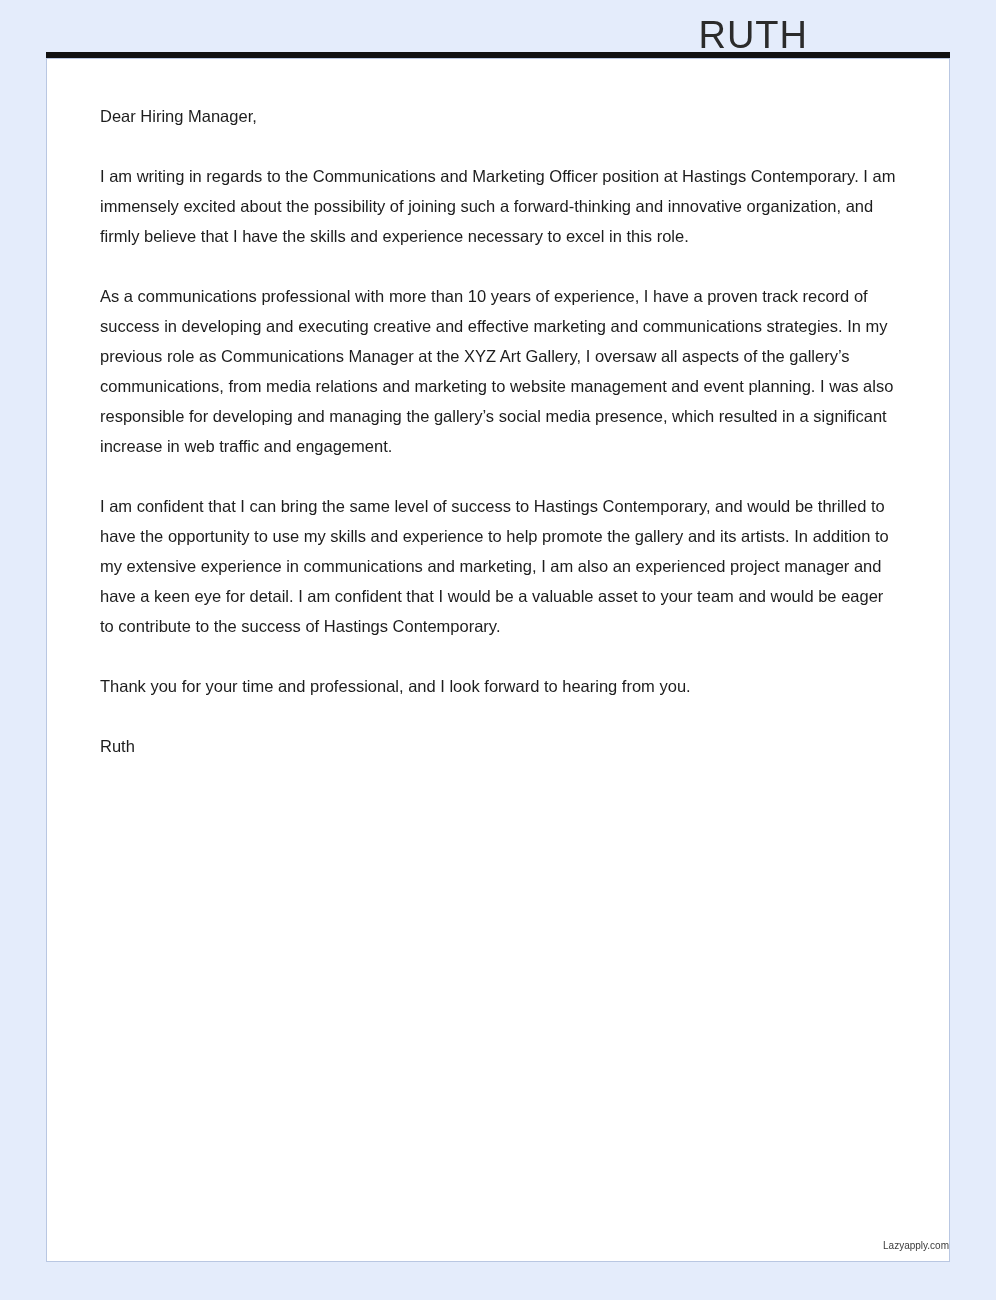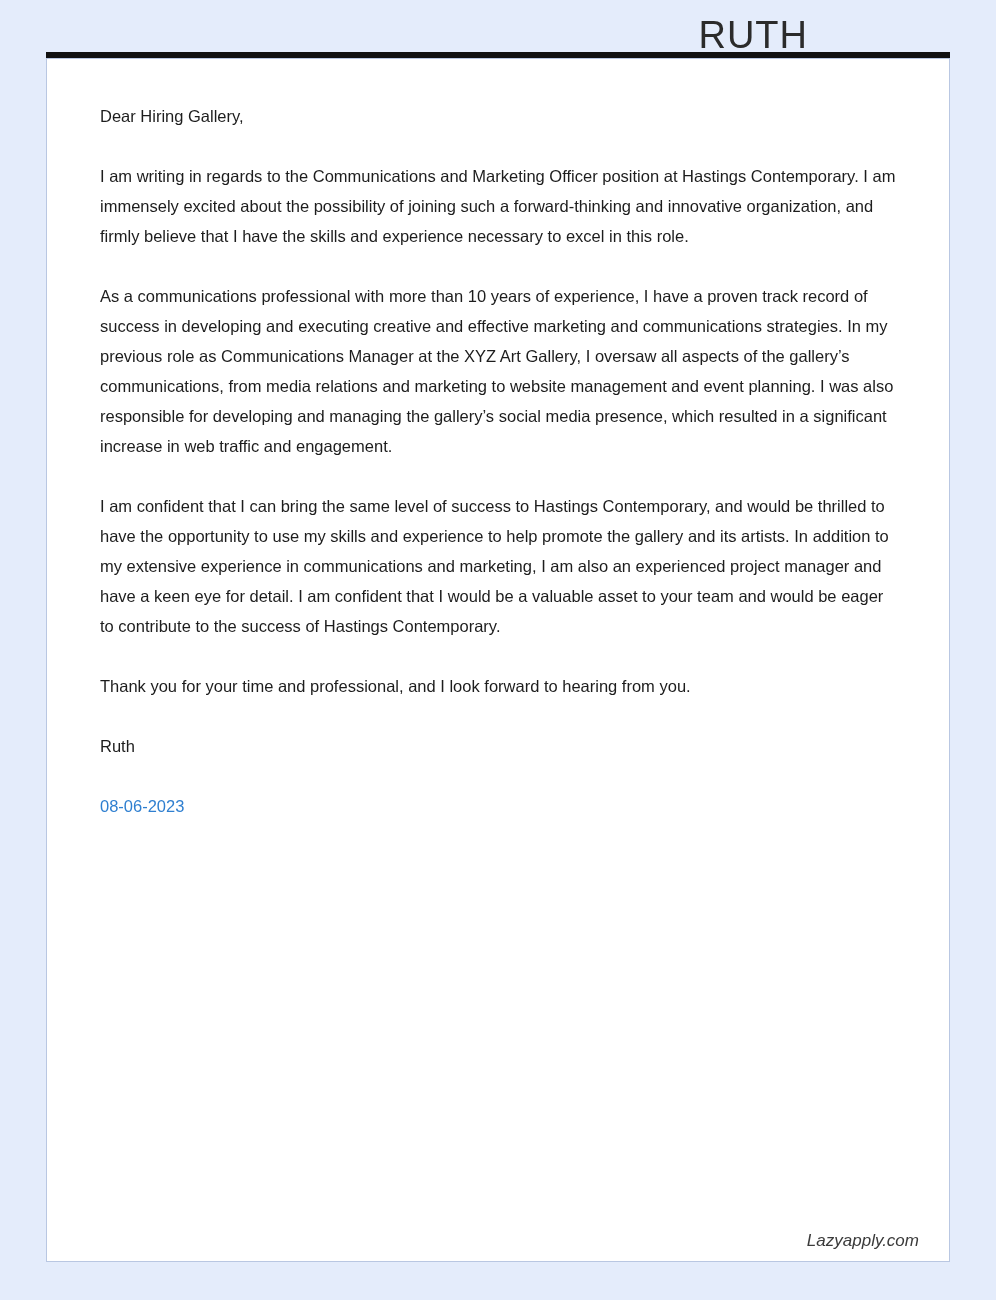--- a/index.html
+++ b/index.html
@@ -78,54 +78,52 @@
   .para.date {
     color: #2f7fd0;
     margin-bottom: 0;
   }
   .para.signoff {
     margin-bottom: 30px;
   }
 
   .footer-brand {
     position: absolute;
-    right: 30px;
+    right: 0;
     bottom: 10px;
-    font-size: 17px;
+    font-size: 10px;
     color: #3b3b3b;
     font-family: "Liberation Sans", sans-serif;
-    font-style: italic;
   }
 </style>
 </head>
 <body>
 
 <div class="page">
 
   <div class="header-name">RUTH</div>
 
   <div class="header-rule"></div>
 
   <div class="sheet">
 
     <div class="letter-body">
 
-      <p class="para">Dear Hiring Gallery,</p>
+      <p class="para">Dear Hiring Manager,</p>
 
       <p class="para">I am writing in regards to the Communications and Marketing Officer position at Hastings Contemporary. I am immensely excited about the possibility of joining such a forward-thinking and innovative organization, and firmly believe that I have the skills and experience necessary to excel in this role.</p>
 
       <p class="para">As a communications professional with more than 10 years of experience, I have a proven track record of success in developing and executing creative and effective marketing and communications strategies. In my previous role as Communications Manager at the XYZ Art Gallery, I oversaw all aspects of the gallery’s communications, from media relations and marketing to website management and event planning. I was also responsible for developing and managing the gallery’s social media presence, which resulted in a significant increase in web traffic and engagement.</p>
 
       <p class="para">I am confident that I can bring the same level of success to Hastings Contemporary, and would be thrilled to have the opportunity to use my skills and experience to help promote the gallery and its artists. In addition to my extensive experience in communications and marketing, I am also an experienced project manager and have a keen eye for detail. I am confident that I would be a valuable asset to your team and would be eager to contribute to the success of Hastings Contemporary.</p>
 
       <p class="para">Thank you for your time and professional, and I look forward to hearing from you.</p>
 
 
       <p class="para">Ruth</p>
 
-      <p class="para date">08-06-2023</p>
 
     </div>
 
     <div class="footer-brand">Lazyapply.com</div>
 
   </div>
 </div>
 
 </body></html>

